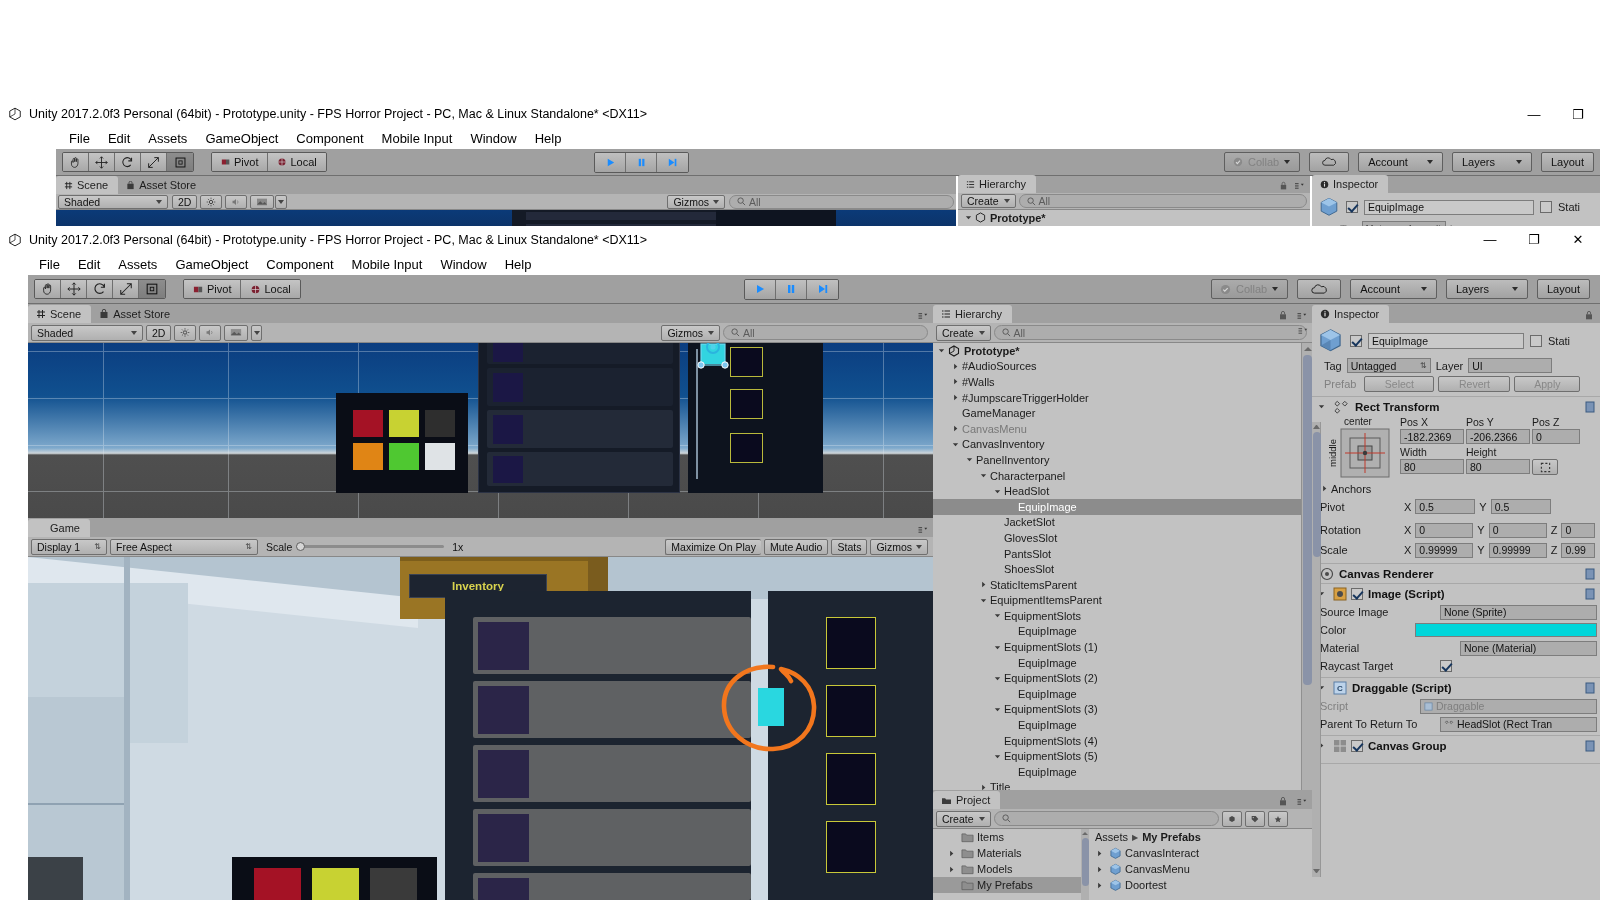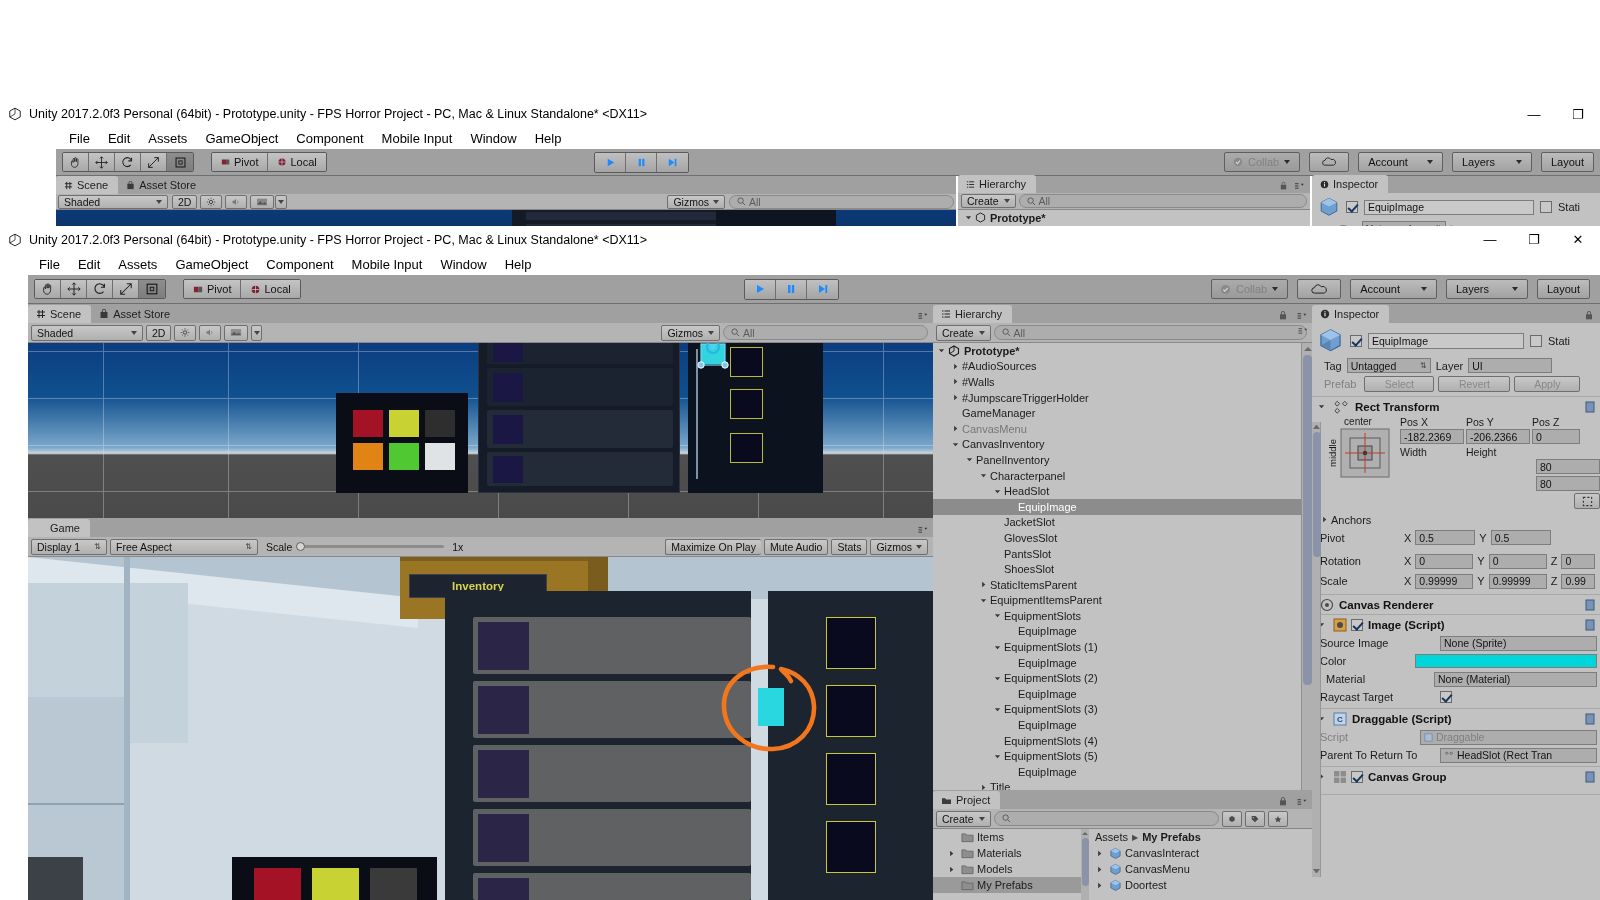--- a/index.html
+++ b/index.html
@@ -1119,21 +1119,21 @@
                 <span>-206.2366</span>
               </div>
             <div class="fld" style="width:48px;">
                 <span>0</span>
               </div>
           </div>
           <div style="display:flex;gap:2px;font-size:10.5px;color:#1b1b1b;margin-top:2px;padding-left:2px;">
             <span style="width:64px;">Width</span>
             <span style="width:64px;">Height</span>
           </div>
-          <div style="display:flex;gap:2px;margin-top:1px;padding-left:2px;align-items:flex-end;flex-direction:column;">
+          <div style="display:flex;gap:2px;margin-top:1px;padding-left:2px;align-items:flex-start;">
             <div class="fld" style="width:64px;">
                 <span>80</span>
               </div>
             <div class="fld" style="width:64px;">
                 <span>80</span>
               </div>
             <div class="ctrl" style="width:26px;justify-content:center;height:16px;">
               <svg width="11" height="11" viewBox="0 0 12 12">
                   <rect x="1.5" y="1.5" width="9" height="9" fill="none" stroke="#333" stroke-width="1.2" stroke-dasharray="2.3 2"></rect>
                 </svg>
@@ -1219,21 +1219,21 @@
         <span class="sec-label" style="width:120px;">Source Image</span>
         <div class="fld" style="flex:1;margin-right:3px;">
             <span>None (Sprite)</span>
           </div>
       </div>
       <div style="display:flex;align-items:center;padding-left:8px;height:18px;">
         <span class="sec-label" style="width:95px;">Color</span>
         <div id="color-swatch" style="flex: 1 1 0%; height: 14px; border: 1px solid rgb(125, 125, 125); margin-right: 3px; background: rgb(0, 214, 218);"></div>
       </div>
       <div style="display:flex;align-items:center;padding-left:8px;height:18px;">
-        <span class="sec-label" style="width:108px;margin-left:6px;">Material</span>
+        <span class="sec-label" style="width:140px;">Material</span>
         <div class="fld" style="flex:1;margin-right:3px;">
             <span>None (Material)</span>
           </div>
       </div>
       <div style="display:flex;align-items:center;padding-left:8px;height:18px;">
         <span class="sec-label" style="width:120px;">Raycast Target</span>
         <div class="cbx on"></div>
       </div>
 
       <div class="comp-hdr" style="padding-left:5px;margin-top:2px;">

